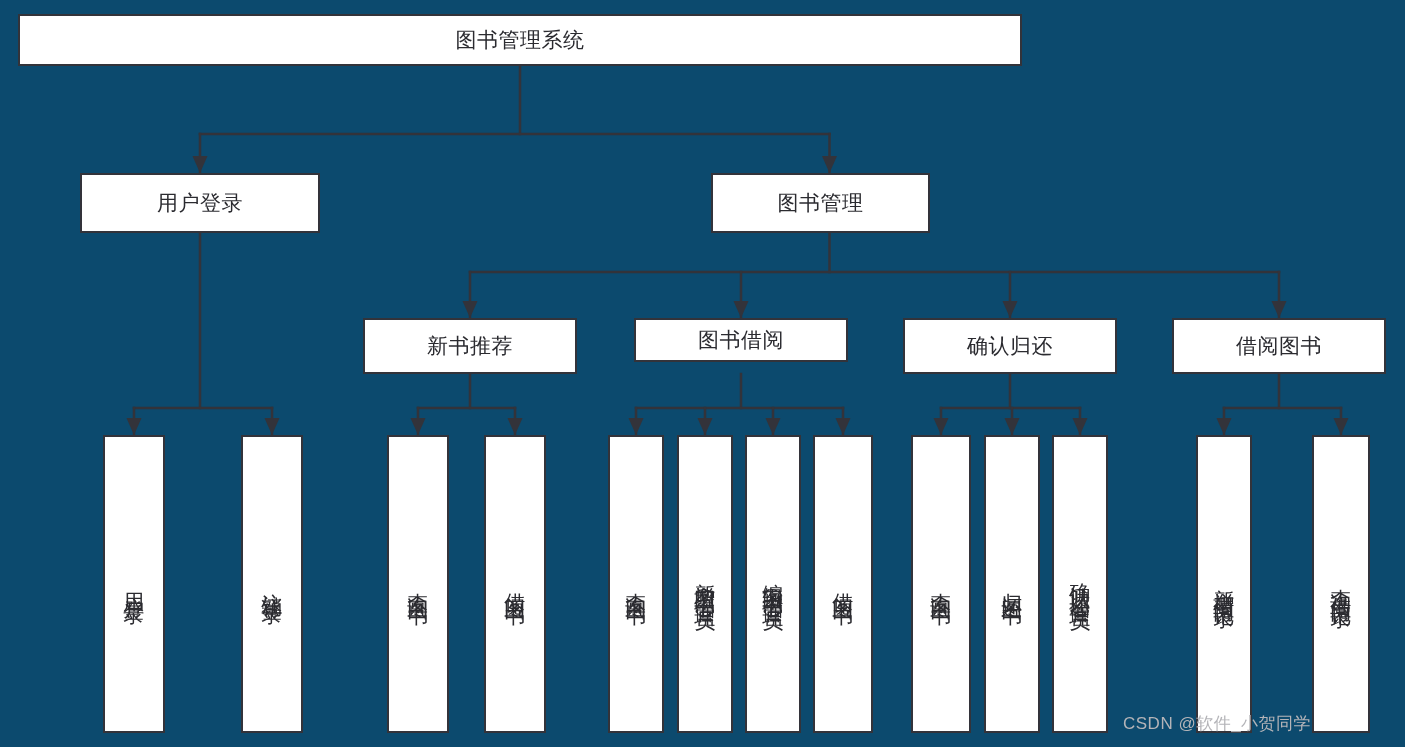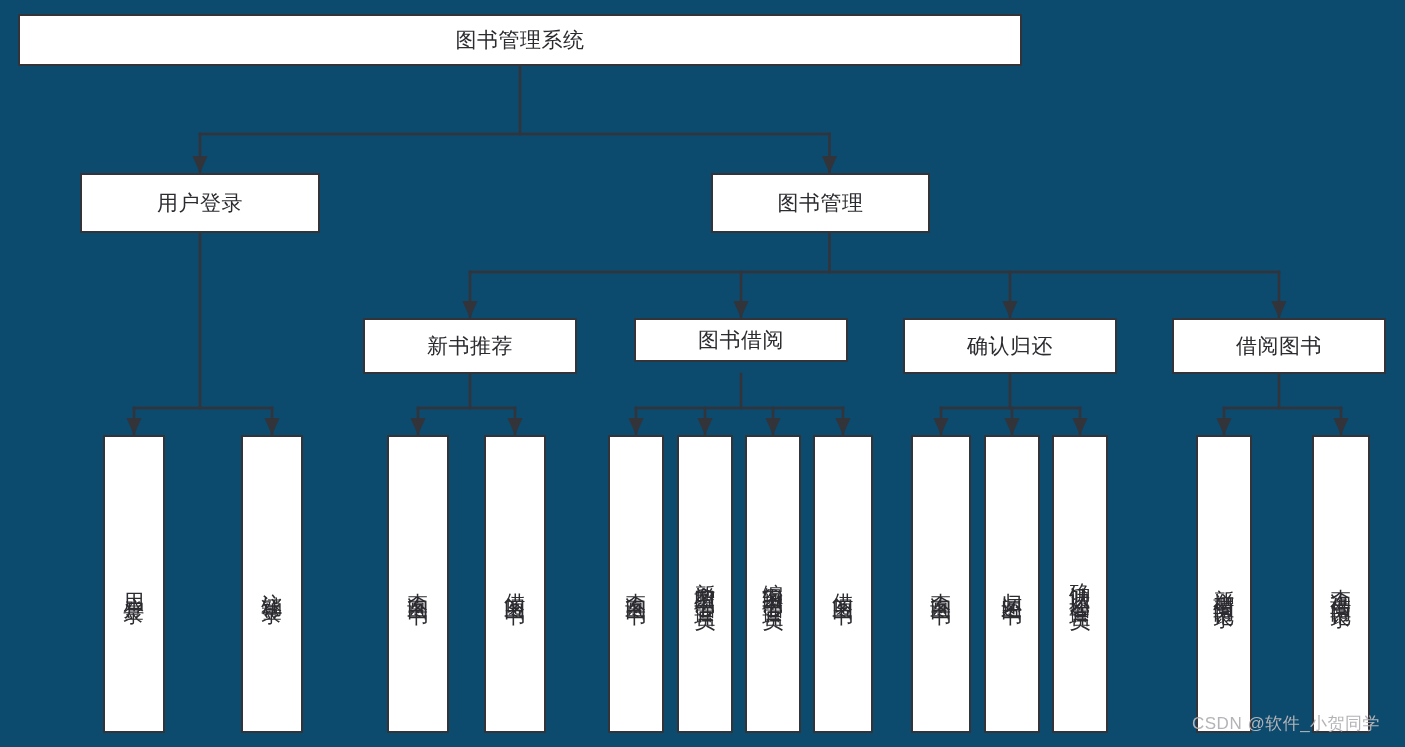--- a/index.html
+++ b/index.html
@@ -173,14 +173,14 @@
       <div class="node vert" style="left: 1052px; top: 435px; width: 56px; height: 298px; border-color: rgb(51, 51, 58); background: rgb(255, 255, 255);">
         <span class="node-label" style="color: rgb(43, 43, 48);">确认归还（管理员）</span>
       </div>
       <div class="node vert" style="left: 1196px; top: 435px; width: 56px; height: 298px; border-color: rgb(51, 51, 58); background: rgb(255, 255, 255);">
         <span class="node-label" style="color: rgb(43, 43, 48);">新增借阅记录</span>
       </div>
       <div class="node vert" style="left: 1312px; top: 435px; width: 58px; height: 298px; border-color: rgb(51, 51, 58); background: rgb(255, 255, 255);">
         <span class="node-label" style="color: rgb(43, 43, 48);">查询借阅记录</span>
       </div>
     </div>
-  <div class="watermark" style="left: 1192px; top: 712px; color: rgb(180, 180, 184);">CSDN @软件_小贺同学</div>
+  <div class="watermark" style="left: 1123px; top: 712px; color: rgb(180, 180, 184);">CSDN @软件_小贺同学</div>
 </div>
 
 </body></html>

